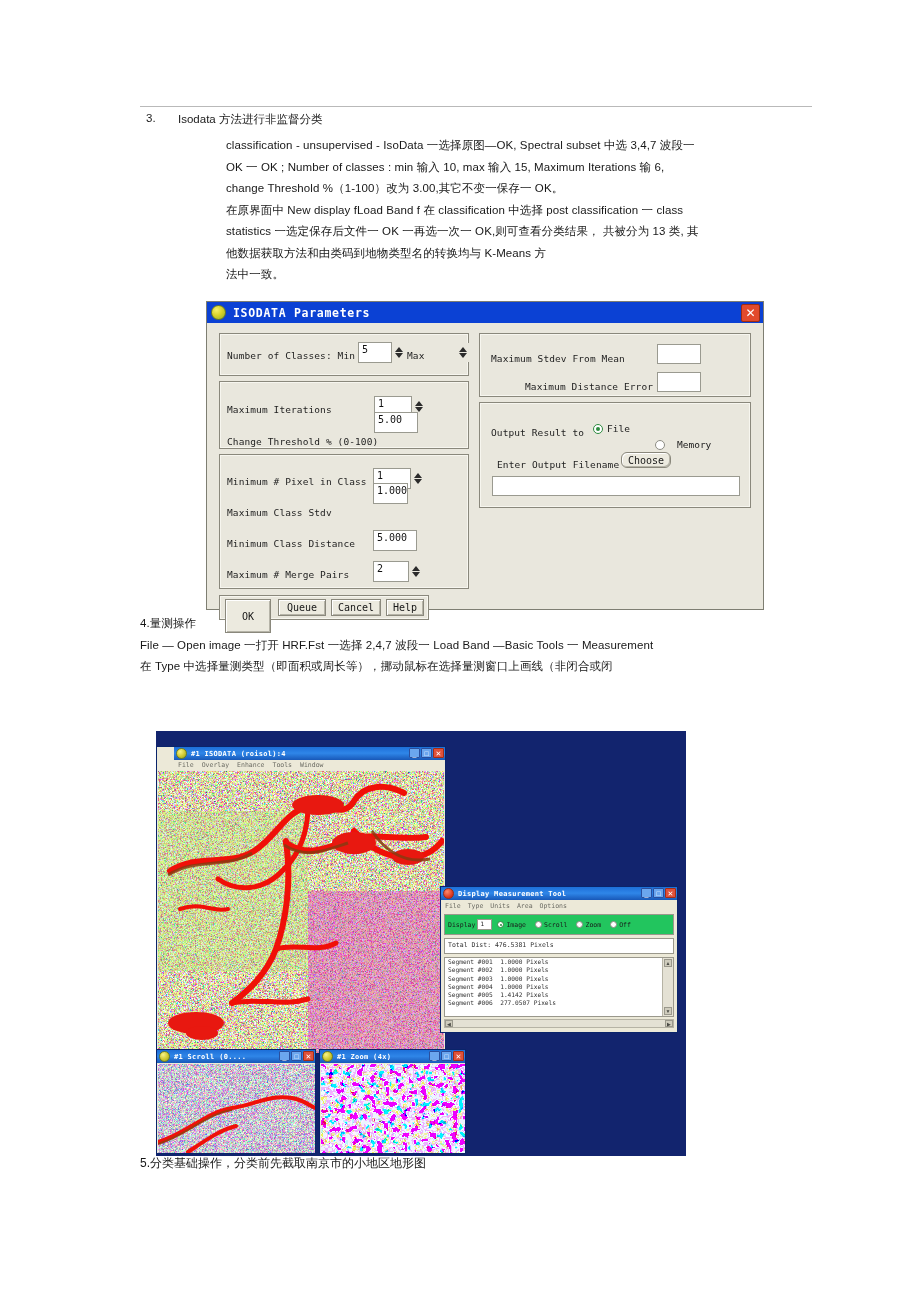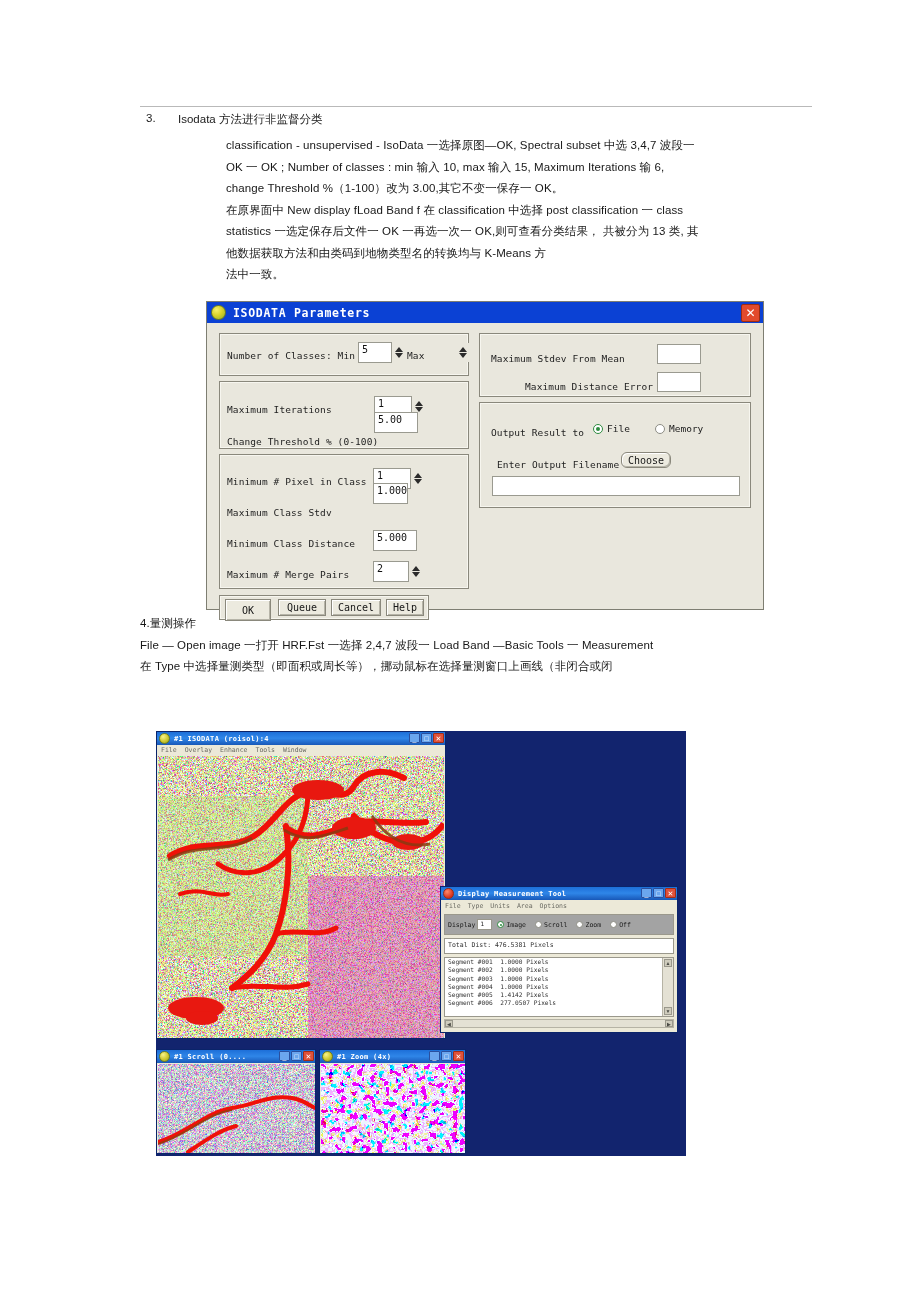--- a/index.html
+++ b/index.html
@@ -84,21 +84,21 @@
   .wmenu{height:10px;background:#ece9d8;display:flex;align-items:center;gap:8px;
          padding-left:4px;font-family:"DejaVu Sans Mono","Liberation Mono",monospace;
          font-size:6.5px;color:#6b6b63;}
 
   .raster{position:absolute;overflow:hidden;}
 
   
   .mt{position:absolute;left:440px;top:886px;width:238px;height:147px;
       background:#ece9d8;border:1px solid #0a246a;box-sizing:border-box;}
   .mt .wtitle{height:13px;}
-  .mt-row{margin:3px 3px 0 3px;border:1px solid #9a988c;background:#a3a3a3;
+  .mt-row{margin:3px 3px 0 3px;border:1px solid #9a988c;background:#22c55e;
           height:19px;display:flex;align-items:center;padding:0 3px;
           font-family:"DejaVu Sans Mono","Liberation Mono",monospace;font-size:6.5px;}
   .mt-disp{width:15px;height:11px;background:#fff;border:1px solid #9a988c;margin:0 5px 0 2px;}
   .mt-rad{display:flex;align-items:center;margin-right:9px;justify-content:flex-end;}
   .mt-rad .d{width:7px;height:7px;border-radius:50%;border:1px solid #8d8d84;background:#fff;
       margin-right:2px;position:relative;box-sizing:border-box;}
   .mt-rad.on .d{border-color:#2e8b3f;}
   .mt-rad.on .d:after{content:"";position:absolute;left:1.5px;top:1.5px;width:2px;height:2px;
       border-radius:50%;background:#2e8b3f;}
   .mt-total{margin:3px 3px 0 3px;height:16px;background:#fff;border:1px solid #9a988c;
@@ -198,45 +198,45 @@
       <div class="fld" style="left:450px;top:21px;width:44px;height:20px;"></div>
       <div class="lbl" style="left:284px;top:58px;padding-left:34px;">Maximum Distance Error</div>
       <div class="fld" style="left:450px;top:49px;width:44px;height:20px;"></div>
 
       <div class="grp" style="left:272px;top:79px;width:272px;height:106px;"></div>
       <div class="lbl" style="left:284px;top:104px;">Output Result to</div>
       <div class="radio on" style="left:386px;top:100px;">
         <span class="dot"></span>
         <span>File</span>
       </div>
-      <div class="radio" style="left:448px;top:100px;">
+      <div class="radio" style="left:448px;top:116px;gap:8px;">
         <span class="dot"></span>
         <span>Memory</span>
       </div>
       <div class="lbl" style="left:290px;top:136px;">Enter Output Filename</div>
       <div class="btn" style="left:414px;top:129px;width:50px;height:16px;border-radius:6px;">Choose</div>
       <div class="fld" style="left:285px;top:153px;width:248px;height:20px;"></div>
 
       <div class="grp" style="left:12px;top:272px;width:210px;height:25px;"></div>
-      <div class="btn" style="left:18px;top:276px;width:46px;height:22px;">OK</div>
+      <div class="btn" style="left:18px;top:276px;width:46px;height:34px;">OK</div>
       <div class="btn" style="left:71px;top:276px;width:48px;height:17px;">Queue</div>
       <div class="btn" style="left:124px;top:276px;width:50px;height:17px;">Cancel</div>
       <div class="btn" style="left:179px;top:276px;width:38px;height:17px;">Help</div>
     </div>
   </div>
 
   <div class="txt para2">
     <div>4.量测操作</div>
     <div>File — Open image 一打开  HRF.Fst 一选择  2,4,7 波段一 Load Band —Basic Tools 一  Measurement</div>
     <div>在 Type 中选择量测类型（即面积或周长等），挪动鼠标在选择量测窗口上画线（非闭合或闭</div>
   </div>
 
   <div class="shot">
 
-    <div class="win" style="left:0px;top:0px;width:290px;height:308px;">
+    <div class="win" style="left:0px;top:15px;width:290px;height:308px;padding-left:17px;">
       <div class="wtitle">
         <span class="wico"></span>
         <span class="wtxt">#1 ISODATA (roisol):4</span>
         <span class="wbtns">
           <span>_</span>
           <span>□</span>
           <span class="x">✕</span>
         </span>
       </div>
       <div class="wmenu">
@@ -413,14 +413,15 @@
         <span class="ar" style="bottom:1px;">▼</span>
       </div>
     </div>
 
     <div class="hbar">
       <span class="ar" style="left:0;">◀</span>
       <span class="ar" style="right:0;">▶</span>
     </div>
   </div>
 
+  <div class="caption5">5.分类基础操作，分类前先截取南京市的小地区地形图</div>
 
 </div>
 
 </body></html>

